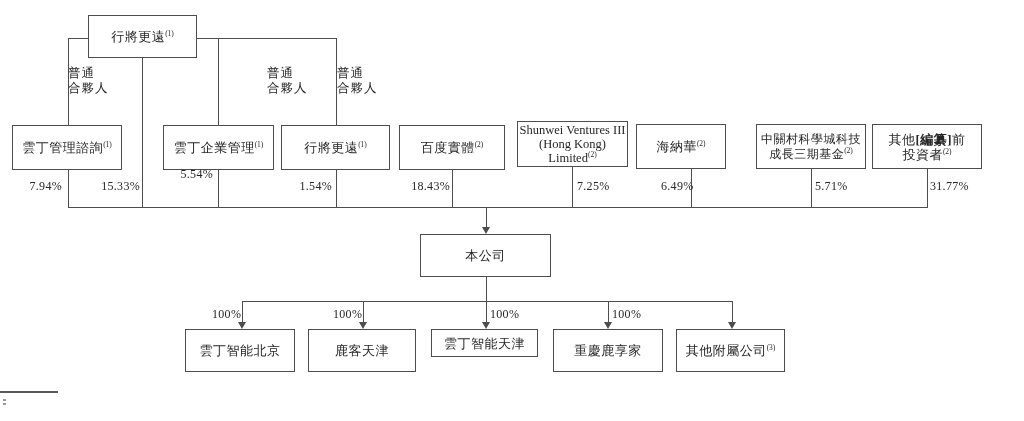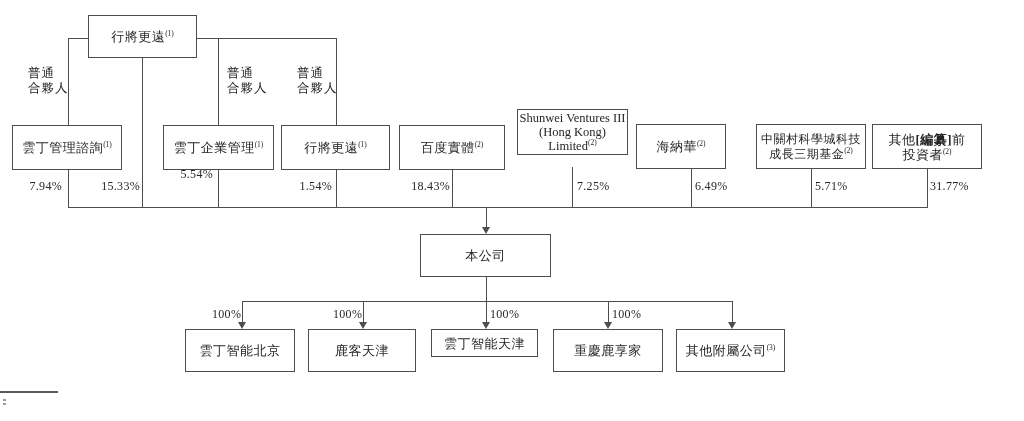--- a/index.html
+++ b/index.html
@@ -28,20 +28,21 @@
     letter-spacing:0.5px;
     box-sizing:border-box;
   }
   .node .en{font-size:12.5px;letter-spacing:0;line-height:14px;}
   .node sup{font-size:7.5px;letter-spacing:0;vertical-align:super;line-height:0;}
   .lbl{
     position:absolute;
     font-size:12.5px;line-height:15px;
     letter-spacing:1px;
     white-space:pre;
+    margin-left:40px;
   }
   .pct{
     position:absolute;
     font-size:12px;line-height:14px;
     letter-spacing:0.3px;
     white-space:nowrap;
   }
   .arr{
     position:absolute;width:0;height:0;
     border-left:4px solid transparent;
@@ -109,21 +110,21 @@
   </div>
   <div class="node" style="left:163px;top:125px;width:111px;height:45px;">
     <span><span>雲丁企業管理</span><sup>(1)</sup></span>
   </div>
   <div class="node" style="left:281px;top:125px;width:109px;height:45px;">
     <span><span>行將更遠</span><sup>(1)</sup></span>
   </div>
   <div class="node" style="left:399px;top:125px;width:106px;height:45px;">
     <span><span>百度實體</span><sup>(2)</sup></span>
   </div>
-  <div class="node" style="left:517px;top:109px;width:111px;height:46px;">
+  <div class="node" style="left:517px;top:121px;width:111px;height:46px;">
     <span class="en">Shunwei Ventures III</span>
     <span class="en">(Hong Kong)</span>
     <span class="en"><span>Limited</span><sup>(2)</sup></span>
   </div>
   <div class="node" style="left:636px;top:124px;width:90px;height:45px;">
     <span><span>海納華</span><sup>(2)</sup></span>
   </div>
   <div class="node" style="left:756px;top:124px;width:110px;height:45px;font-size:12px;">
     <span>中關村科學城科技</span>
     <span><span>成長三期基金</span><sup>(2)</sup></span>
@@ -132,21 +133,21 @@
     <span><span>其他</span><span class="bold">[編纂]</span><span>前</span></span>
     <span><span>投資者</span><sup>(2)</sup></span>
   </div>
 
   <div class="pct" style="left:21px;top:179px;width:41px;text-align:right;">7.94%</div>
   <div class="pct" style="left:99px;top:179px;width:41px;text-align:right;">15.33%</div>
   <div class="pct" style="left:179px;top:167px;width:34px;text-align:right;">5.54%</div>
   <div class="pct" style="left:298px;top:179px;width:34px;text-align:right;">1.54%</div>
   <div class="pct" style="left:409px;top:179px;width:41px;text-align:right;">18.43%</div>
   <div class="pct" style="left:577px;top:179px;">7.25%</div>
-  <div class="pct" style="left:695px;top:179px;">6.49%</div>
+  <div class="pct" style="left:661px;top:179px;">6.49%</div>
   <div class="pct" style="left:815px;top:179px;">5.71%</div>
   <div class="pct" style="left:930px;top:179px;">31.77%</div>
 
   <div class="node" style="left:420px;top:234px;width:131px;height:43px;">
     <span>本公司</span>
   </div>
 
   <div class="pct" style="left:212px;top:307px;width:27px;text-align:right;">100%</div>
   <div class="pct" style="left:333px;top:307px;width:27px;text-align:right;">100%</div>
   <div class="pct" style="left:490px;top:307px;">100%</div>

